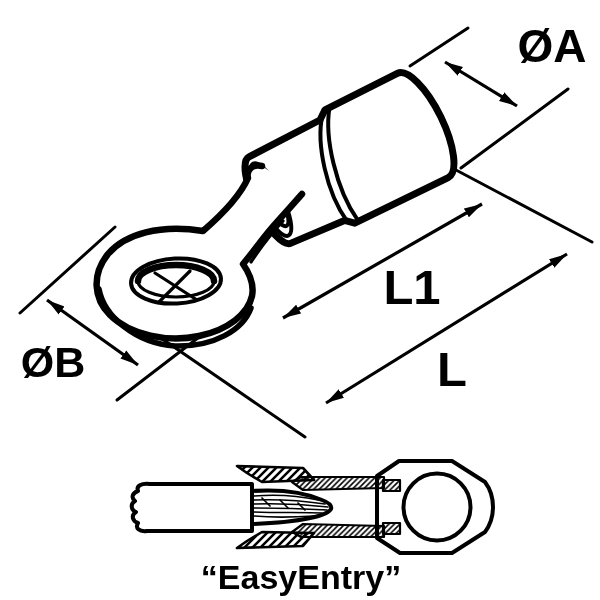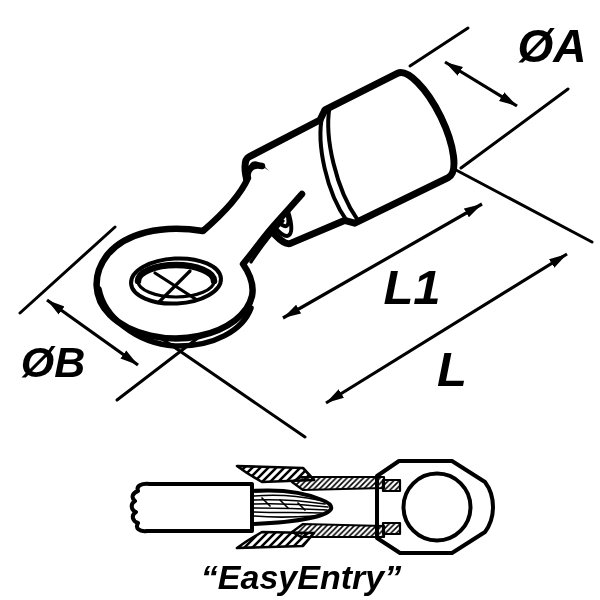--- a/index.html
+++ b/index.html
@@ -3,21 +3,21 @@
 <meta charset="utf-8">
 <style>
   :root { --ink: #000000; --paper: #ffffff; }
   * { margin: 0; padding: 0; box-sizing: border-box; }
   html, body {
     width: 600px; height: 600px;
     background: var(--paper);
     font-family: "Liberation Sans", sans-serif;
     overflow: hidden;
   }
-  .stage { position: relative; width: 600px; height: 428px; background: var(--paper); font-style: italic; }
+  .stage { position: relative; width: 600px; height: 428px; background: var(--paper); }
   svg { display: block; width: 600px; height: 600px; }
   .outline       { fill: var(--paper); stroke: var(--ink); stroke-width: 7;   stroke-linejoin: round; stroke-linecap: round; }
   .outline-open  { fill: none;         stroke: var(--ink); stroke-width: 6.5; stroke-linejoin: round; stroke-linecap: round; }
   .fill-only     { fill: var(--paper); stroke: none; }
   .thin          { fill: none; stroke: var(--ink); stroke-width: 4;   stroke-linecap: round; }
   .thin2         { fill: none; stroke: var(--ink); stroke-width: 3.2; stroke-linecap: round; }
   .thick-arc     { fill: none; stroke: var(--ink); stroke-width: 6.5; stroke-linecap: round; }
   .mid-arc       { fill: none; stroke: var(--ink); stroke-width: 5.5; stroke-linecap: round; }
   .ext-line      { fill: none; stroke: var(--ink); stroke-width: 3;   stroke-linecap: round; }
   .dim-line      { fill: none; stroke: var(--ink); stroke-width: 3.2; stroke-linecap: butt; }

